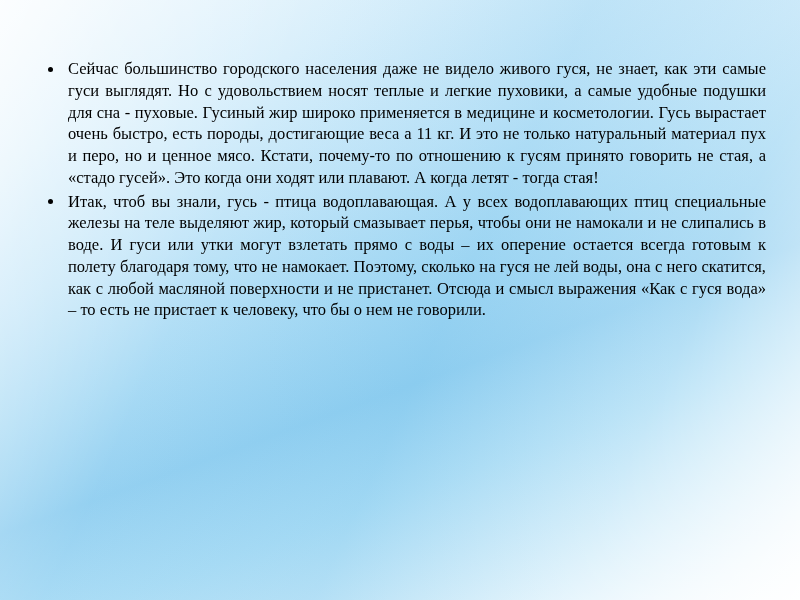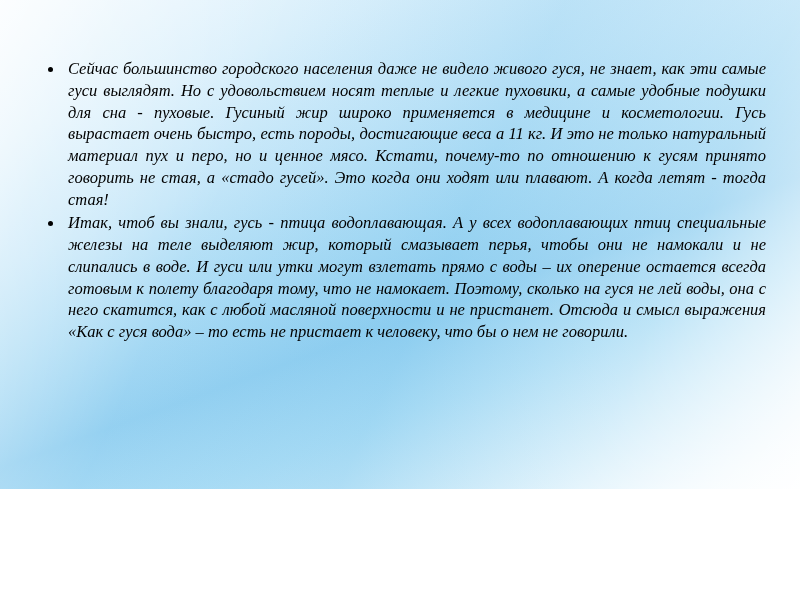--- a/index.html
+++ b/index.html
@@ -8,34 +8,33 @@
   }
   body {
     width: 800px;
     height: 600px;
     overflow: hidden;
     font-family: "Liberation Serif", serif;
   }
   .slide {
     position: relative;
     width: 800px;
-    height: 489px;
+    height: 600px;
     box-sizing: border-box;
     background: linear-gradient(160deg,
         #eaf6fd 0%,
         #d6eefb 18%,
         #bfe4f8 34%,
         #a5d9f4 48%,
         #8fcef0 60%,
         #a9dcf5 72%,
         #cbeaf9 84%,
         #e8f6fd 94%,
         #f7fcfe 100%);
     overflow: hidden;
-    font-style: italic;
   }
   .slide::before {
     content: "";
     position: absolute;
     left: 0;
     top: 0;
     width: 100%;
     height: 100%;
     background: linear-gradient(115deg,
         rgba(255,255,255,0.85) 0%,

